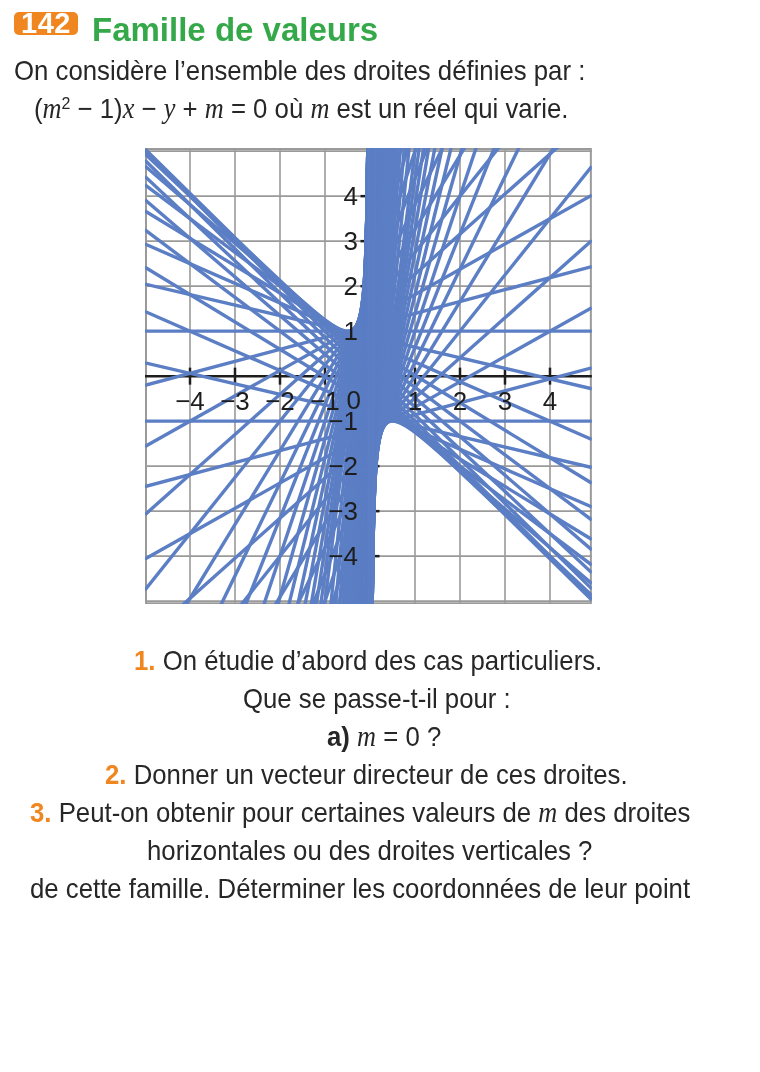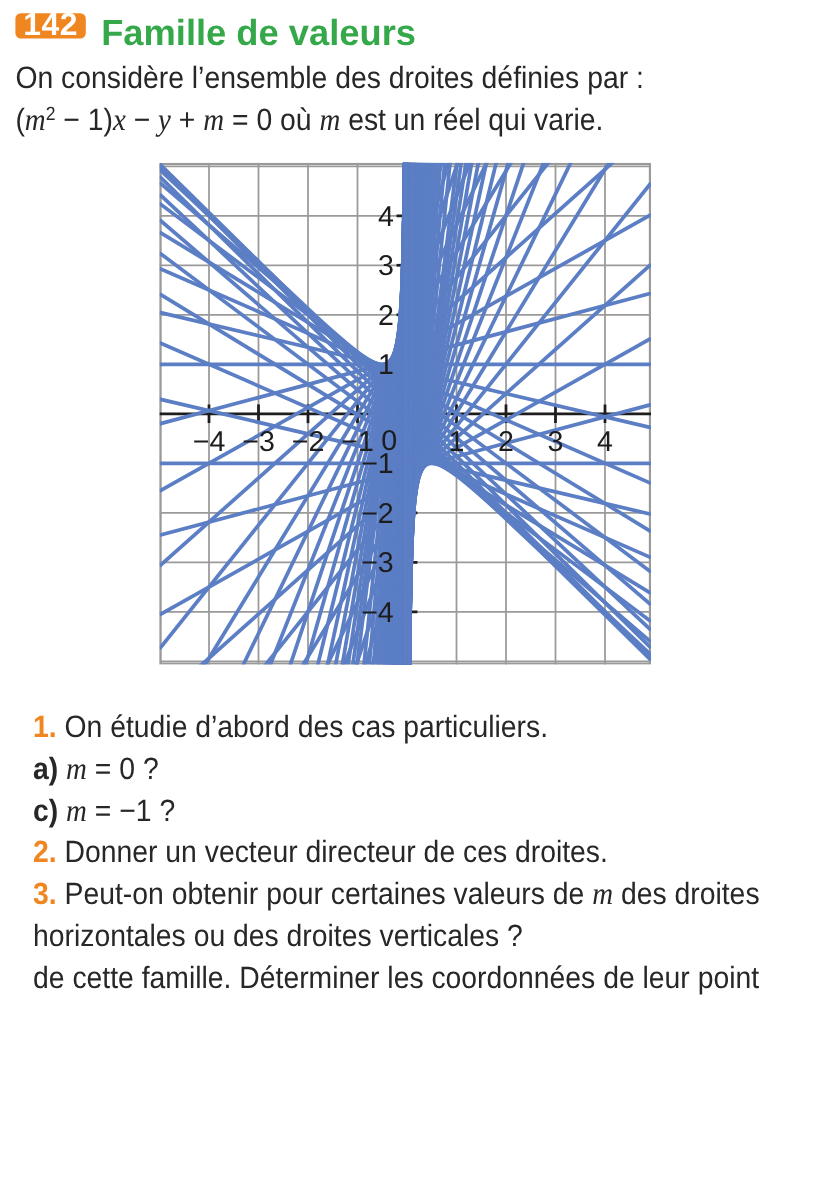--- a/index.html
+++ b/index.html
@@ -18,21 +18,21 @@
     display:flex;align-items:center;justify-content:center;border-radius:5px;
     letter-spacing:.5px;
   }
   .title{
     position:absolute;left:92px;top:10px;height:40px;line-height:40px;
     color:var(--green);font-weight:bold;font-size:33px;white-space:nowrap;
   }
   .textblock{position:absolute;left:14px;font-size:28px;}
   #intro{top:52px;}
   #questions{top:642px;margin-left:16px;}
-  .tline{height:38px;line-height:38px;white-space:nowrap;}
+  .tline{height:38px;line-height:38px;white-space:nowrap;text-align:center;}
   .scale{display:inline-block;transform:scaleX(.92);transform-origin:0 50%;}
   .i{font-style:italic;font-family:"Liberation Serif","DejaVu Serif",serif;font-size:1.02em;}
   .b{font-weight:bold;}
   .num{font-weight:bold;color:var(--orange);}
   .sup{font-size:.62em;position:relative;top:-.5em;}
   #figure{position:absolute;left:145px;top:148px;width:447px;height:457px;}
   svg text{font-family:"Liberation Sans",sans-serif;}
 </style>
 </head>
 <body>
@@ -295,21 +295,21 @@
           <text x="213" y="192.15" text-anchor="end">1</text>
           <text x="213" y="147.15" text-anchor="end">2</text>
           <text x="213" y="102.15" text-anchor="end">3</text>
           <text x="213" y="57.15000000000001" text-anchor="end">4</text>
           <text x="216" y="261.15" text-anchor="end">0</text>
         </g>
       </svg></div>
 
   <div id="questions" class="textblock">
       <div class="tline"><span class="scale"><span class="num">1.</span><span> On étudie d’abord des cas particuliers.</span></span></div>
+      <div class="tline"><span class="scale"><span>Que se passe-t-il pour :</span></span></div>
       <div class="tline"><span class="scale"><span class="b">a) </span><span class="i">m</span><span> = 0 ?</span></span></div>
-      <div class="tline"><span class="scale"><span class="b">c) </span><span class="i">m</span><span> = −1 ?</span></span></div>
       <div class="tline"><span class="scale"><span class="num">2.</span><span> Donner un vecteur directeur de ces droites.</span></span></div>
       <div class="tline"><span class="scale"><span class="num">3.</span><span> Peut-on obtenir pour certaines valeurs de </span><span class="i">m</span><span> des droites</span></span></div>
       <div class="tline"><span class="scale"><span>horizontales ou des droites verticales ?</span></span></div>
       <div class="tline"><span class="scale"><span>de cette famille. Déterminer les coordonnées de leur point</span></span></div>
     </div>
 
 </div>
 
 </body></html>

